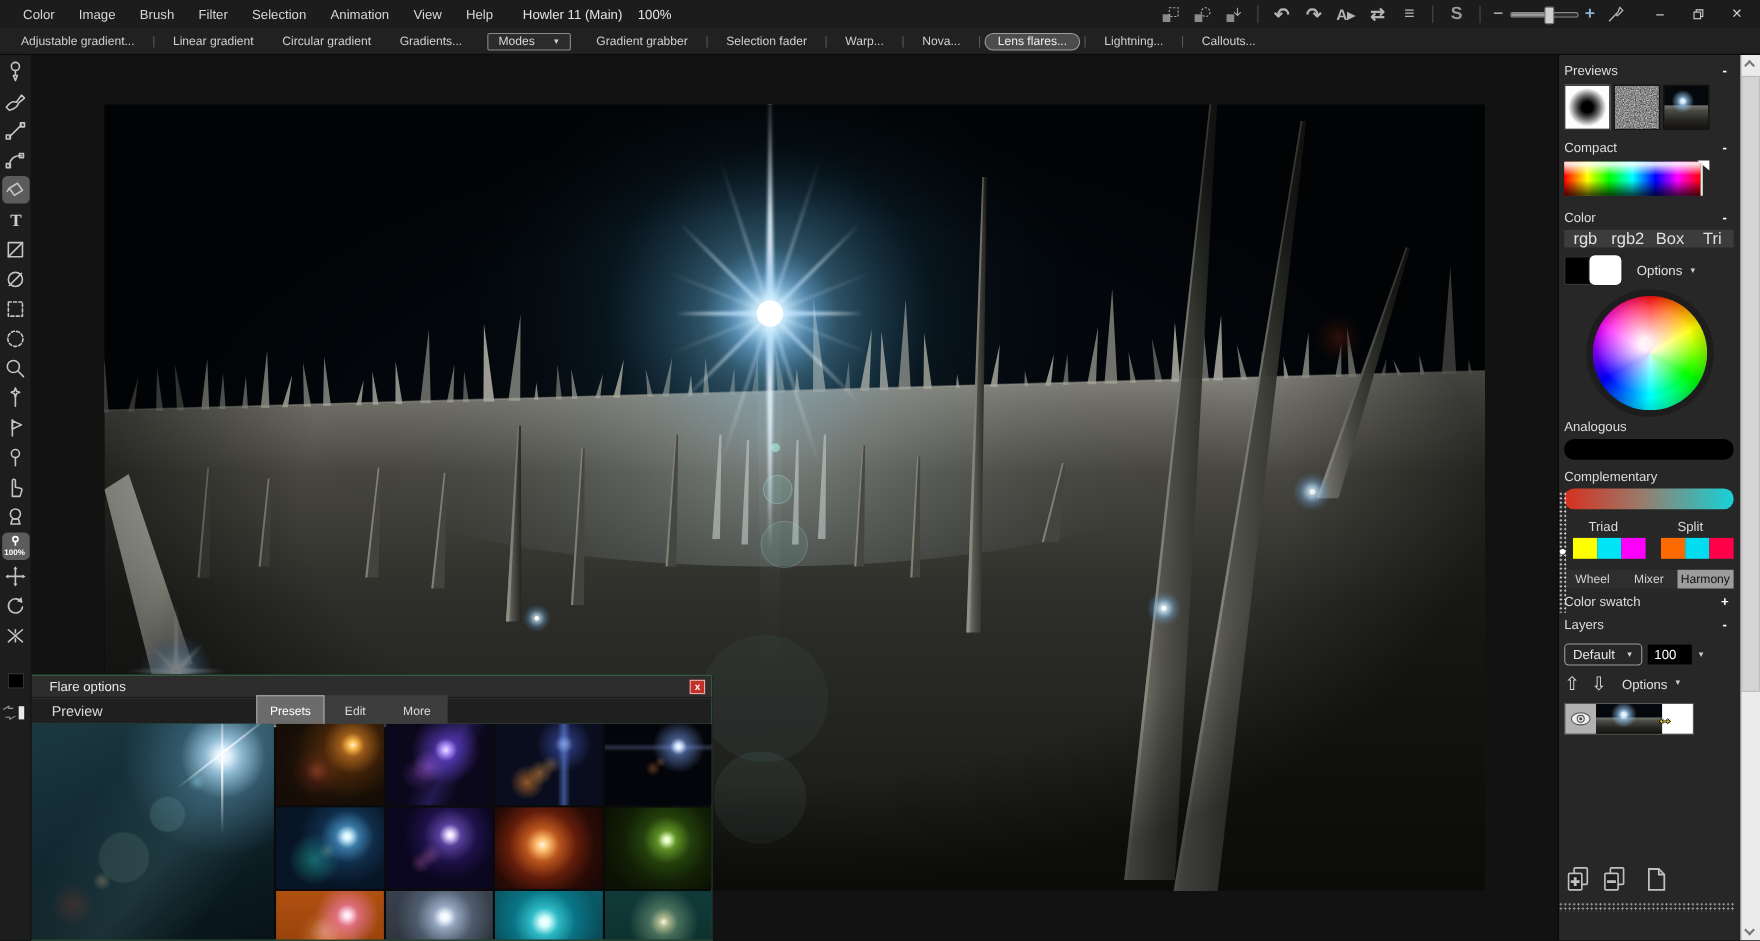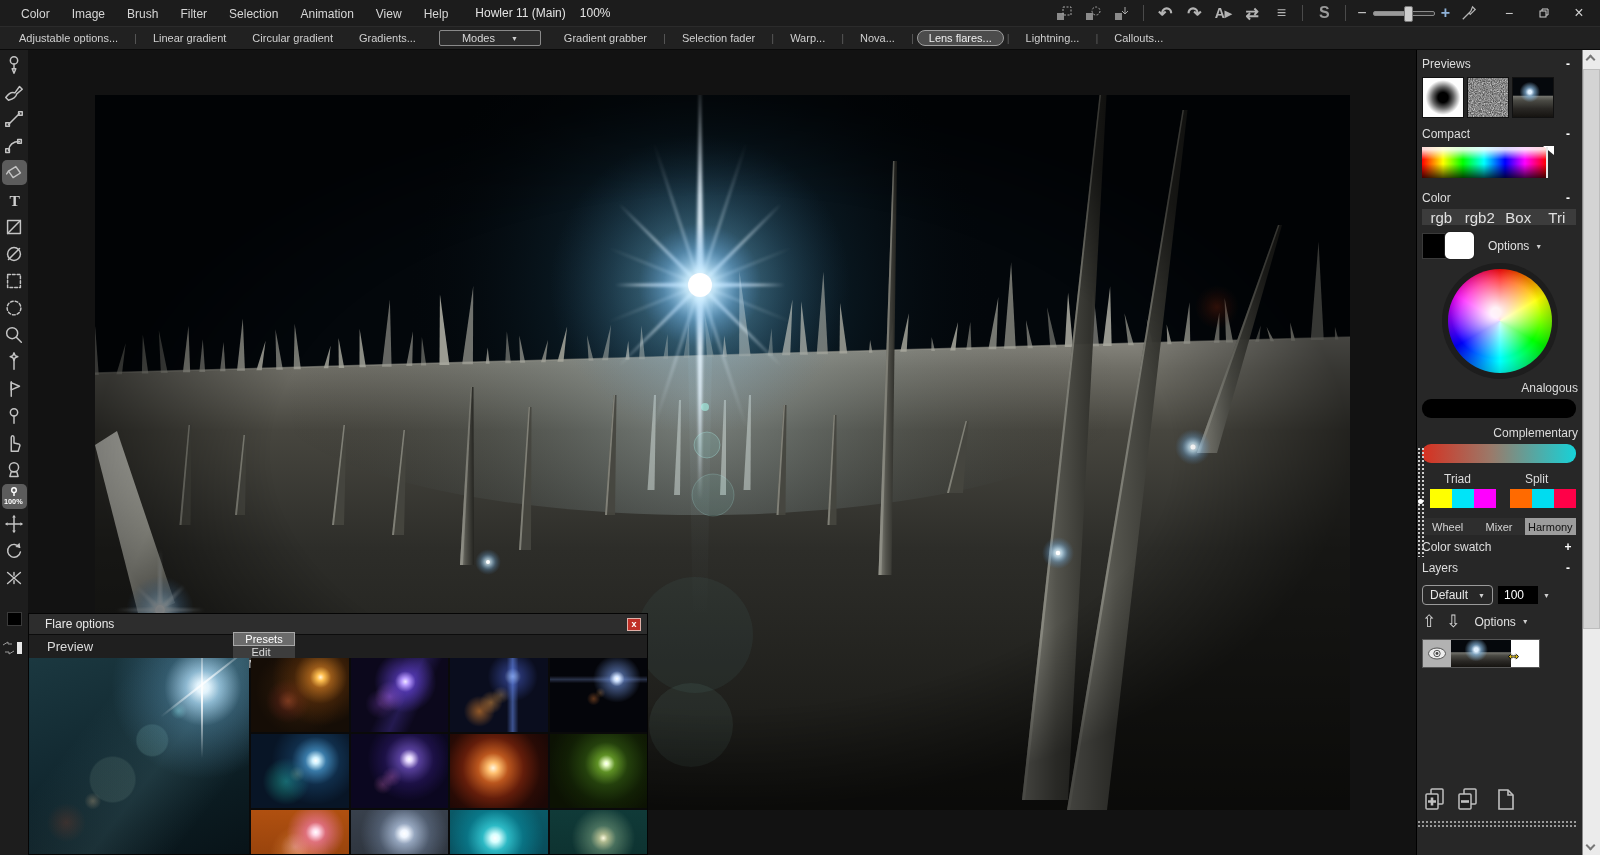--- a/index.html
+++ b/index.html
@@ -19,21 +19,21 @@
   .zs-track{width:62px;height:5px;border:1px solid #8a8a8a;border-radius:2px;background:linear-gradient(90deg,#9a9a9a 0 55%,#2a2a2a 55%);position:relative;}
   .zs-handle{position:absolute;left:30px;top:-6px;width:9px;height:16px;background:#cfcfcf;border:1px solid #777;border-radius:2px;}
   .plus-blue{color:#8fb2d8;font-weight:bold;}
   .winbtn{width:26px;height:18px;display:flex;align-items:center;justify-content:center;color:#cfcfcf;font-size:14px;}
   
   .toolbar2{height:24px;background:#212121;border-top:1px solid #2b2b2b;border-bottom:1px solid #0a0a0a;
     display:flex;align-items:center;font-size:11px;padding-left:6px;position:relative;z-index:60;}
   .tb-btn{padding:2px 13px;color:#d0d0d0;white-space:nowrap;}
   .tb-btn.active{background:#4c4c4c;border:1px solid #9e9e9e;border-radius:9px;padding:1px 11px;color:#f0f0f0;}
   .tb-sep{color:#5c5c5c;padding:0 3px;}
-  .modes{border:1px solid #8a8a8a;background:#2b2b2b;border-radius:2px;margin:0 10px;padding:1px 22px;
+  .modes{border:1px solid #8a8a8a;background:#2b2b2b;border-radius:2px;margin:0 10px;padding:1px 9px;
     display:flex;align-items:center;gap:16px;color:#d8d8d8;}
   .dd{font-size:7px;color:#cfcfcf;}
   
   .app-row{display:flex;height:805px;position:relative;}
   .toolbox{width:28px;background:#1d1d1d;position:relative;flex:0 0 28px;}
   .tool{width:25px;height:25px;margin:2px auto 2px auto;display:flex;align-items:center;justify-content:center;border-radius:5px;}
   .tool.selected{background:#5c5c5c;}
   .tool svg{display:block;}
   .tool-swatch{position:absolute;left:7px;top:562px;width:15px;height:14px;background:#000;border:1px solid #3a3a3a;}
   .dock-toggle{position:absolute;left:1px;top:590px;width:24px;height:16px;}
@@ -61,21 +61,21 @@
   .ctab{flex:1;text-align:center;font-size:15px;color:#e0e0e0;}
   .swatch-row{display:flex;align-items:center;height:30px;margin-bottom:4px;position:relative;}
   .sw-black{width:28px;height:26px;background:#000;border:1px solid #3a3a3a;}
   .sw-white{width:29px;height:27px;background:#fff;border:2px solid #fff;border-radius:5px;margin-left:-5px;position:relative;top:-1px;box-shadow:0 0 0 1px #222;}
   .opt-lab{margin-left:14px;color:#e0e0e0;font-size:12px;display:flex;align-items:center;gap:6px;}
   .wheel{width:104px;height:104px;border-radius:50%;margin:8px auto 6px auto;position:relative;
     background:radial-gradient(circle at 46% 42%,rgba(255,255,255,.95) 0 6%,rgba(255,255,255,0) 55%),
     radial-gradient(circle at 50% 50%,rgba(0,0,0,0) 55%,rgba(0,0,0,.35) 95%),
     conic-gradient(#f00,#ff0 60deg,#0f0 120deg,#0ff 180deg,#00f 240deg,#f0f 300deg,#f00);
     box-shadow:0 0 0 6px #1d1d1d;}
-  .harm-label{text-align:right;color:#dcdcdc;font-size:12px;margin-top:8px;}
+  .harm-label{text-align:left;color:#dcdcdc;font-size:12px;margin-top:8px;}
   .pill{height:19px;border-radius:9px;margin:4px 2px 0 0;}
   .pill-analogous{background:#000;}
   .tri-split-labels{display:flex;margin-top:9px;}
   .tri-split-labels span{font-size:12px;color:#dcdcdc;}
   .lab-triad{margin-left:22px;}
   .lab-split{margin-left:54px;}
   .swatch-strip-row{display:flex;margin-top:3px;}
   .swatch-strip{display:flex;}
   .swatch-strip div{width:22px;height:19px;}
   .strip-triad{margin-left:8px;}
@@ -108,21 +108,21 @@
   .chev.down{transform:rotate(-45deg);bottom:6px;}
   .sc-thumb{position:absolute;left:0;top:19px;width:100%;height:560px;background:#d4d4d4;border:1px solid #bdbdbd;}
   
   .flare-dialog{position:absolute;left:28px;top:613px;width:620px;height:242px;background:#86efac;z-index:40;border:1px solid #050505;}
   .fd-title{height:21px;background:#2d2d2d;border-bottom:1px solid #0c0c0c;display:flex;align-items:center;padding:0 6px 0 16px;}
   .fd-title-text{font-size:12px;color:#e8e8e8;}
   .fd-close{margin-left:auto;width:14px;height:13px;background:#c03028;border:1px solid #e0b0a8;color:#fff;
     font-size:9px;font-weight:bold;display:flex;align-items:center;justify-content:center;line-height:1;}
   .fd-tabrow{height:23px;background:#1f1f1f;display:flex;align-items:center;}
   .fd-preview-label{font-size:13px;color:#dadada;padding-left:18px;width:204px;}
-  .fd-tabs{display:flex;background:#3d3d3d;height:29px;flex-direction:column;}
+  .fd-tabs{display:flex;background:#3d3d3d;height:29px;}
   .fd-tab{width:56px;display:flex;align-items:center;justify-content:center;font-size:11px;color:#dcdcdc;}
   .fd-tab.active{background:#6b6b6b;border:1px solid #a8a8a8;color:#fff;width:62px;}
   .fd-content{display:flex;height:196px;background:#0a0a0a;}
   .fd-preview{width:220px;height:100%;position:relative;overflow:hidden;}
   .fd-preview .ray-v{position:absolute;left:172px;top:-20px;width:2px;height:120px;background:linear-gradient(rgba(255,255,255,0),rgba(255,255,255,.9),rgba(255,255,255,0));}
   .fd-preview .ray-d{position:absolute;left:120px;top:24px;width:110px;height:2px;background:linear-gradient(90deg,rgba(255,255,255,0),rgba(255,255,255,.8),rgba(255,255,255,0));transform:rotate(-38deg);}
   .fd-preview .beam{position:absolute;left:-40px;top:-10px;width:320px;height:260px;
     background:linear-gradient(128deg,rgba(0,0,0,0) 30%,rgba(150,215,225,.12) 50%,rgba(0,0,0,0) 66%);}
   .fd-grid{flex:1;display:grid;grid-template-columns:repeat(4,1fr);grid-auto-rows:74px;gap:2px;padding-left:2px;overflow:hidden;}
   .preset-cell{width:100%;height:100%;}
@@ -179,21 +179,21 @@
         <svg width="12" height="12" viewBox="0 0 12 12">
           <path d="M4 4 V2 h6 v6 h-2" fill="none" stroke="#cfcfcf"></path>
           <rect x="2" y="4" width="6" height="6" fill="none" stroke="#cfcfcf"></rect>
         </svg>
       </span>
     <span class="winbtn" style="font-size:16px">×</span>
   </div>
 </div>
 
 <div class="toolbar2" id="gradbar">
-    <span class="tb-btn">Adjustable options...</span>
+    <span class="tb-btn">Adjustable gradient...</span>
     <span class="tb-sep">|</span>
     <span class="tb-btn">Linear gradient</span>
     <span class="tb-btn">Circular gradient</span>
     <span class="tb-btn">Gradients...</span>
     <div class="modes">
       <span>Modes</span>
       <span class="dd">▼</span>
     </div>
     <span class="tb-btn">Gradient grabber</span>
     <span class="tb-sep">|</span>

